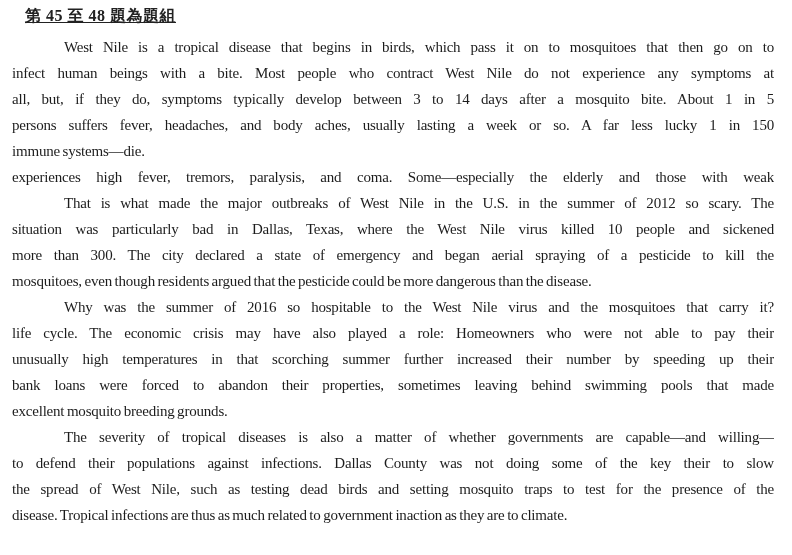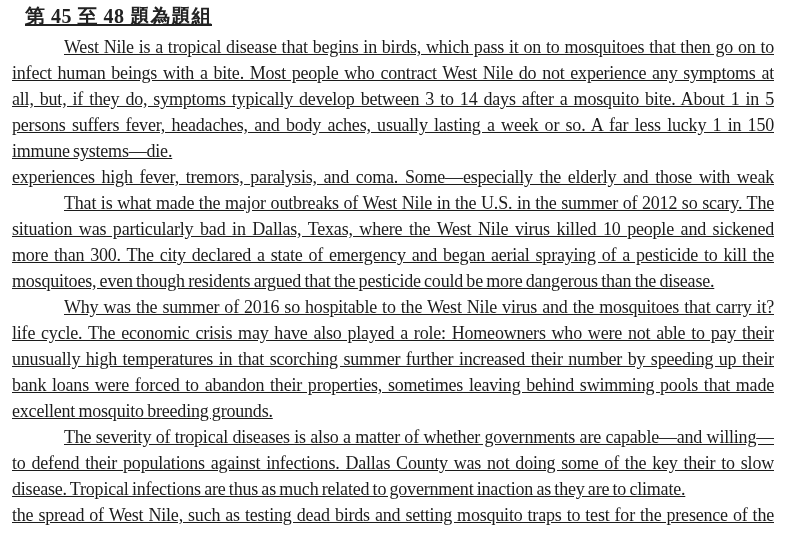--- a/index.html
+++ b/index.html
@@ -14,42 +14,41 @@
     background: #ffffff;
     overflow: hidden;
     box-sizing: border-box;
     font-family: "Liberation Serif", "DejaVu Serif", serif;
     color: #1c1c1c;
   }
   .doc {
     padding: 6px 18px 0 12px;
   }
   .heading {
-    font-size: 20px;
+    font-size: 16px;
     font-weight: 700;
     line-height: 20px;
     margin: 0 0 8px 13px;
     text-decoration: underline;
     letter-spacing: 0.5px;
     color: #222222;
   }
   .para {
     margin: 0;
   }
   .line {
-    font-size: 18px;
+    font-size: 15px;
     line-height: 26px;
     height: 26px;
     overflow: hidden;
     text-align: justify;
     text-align-last: justify;
     letter-spacing: -0.2px;
     word-spacing: -1px;
     white-space: normal;
-    text-decoration: underline;
   }
   .line.pfirst {
     text-indent: 52px;
   }
   .line.plast {
     text-align-last: left;
   }
 </style>
 </head>
 <body>
@@ -79,18 +78,18 @@
       <div class="line pfirst">Why was the summer of 2016 so hospitable to the West Nile virus and the mosquitoes that carry it?</div>
       <div class="line">life cycle. The economic crisis may have also played a role: Homeowners who were not able to pay their</div>
       <div class="line">unusually high temperatures in that scorching summer further increased their number by speeding up their</div>
       <div class="line">bank loans were forced to abandon their properties, sometimes leaving behind swimming pools that made</div>
       <div class="line plast">excellent mosquito breeding grounds.</div>
     </div>
 
     <div class="para">
       <div class="line pfirst">The severity of tropical diseases is also a matter of whether governments are capable—and willing—</div>
       <div class="line">to defend their populations against infections. Dallas County was not doing some of the key their to slow</div>
+      <div class="line">the spread of West Nile, such as testing dead birds and setting mosquito traps to test for the presence of the</div>
       <div class="line plast">disease. Tropical infections are thus as much related to government inaction as they are to climate.</div>
-      <div class="line">the spread of West Nile, such as testing dead birds and setting mosquito traps to test for the presence of the</div>
     </div>
 
   </div>
 </div>
 
 </body></html>

